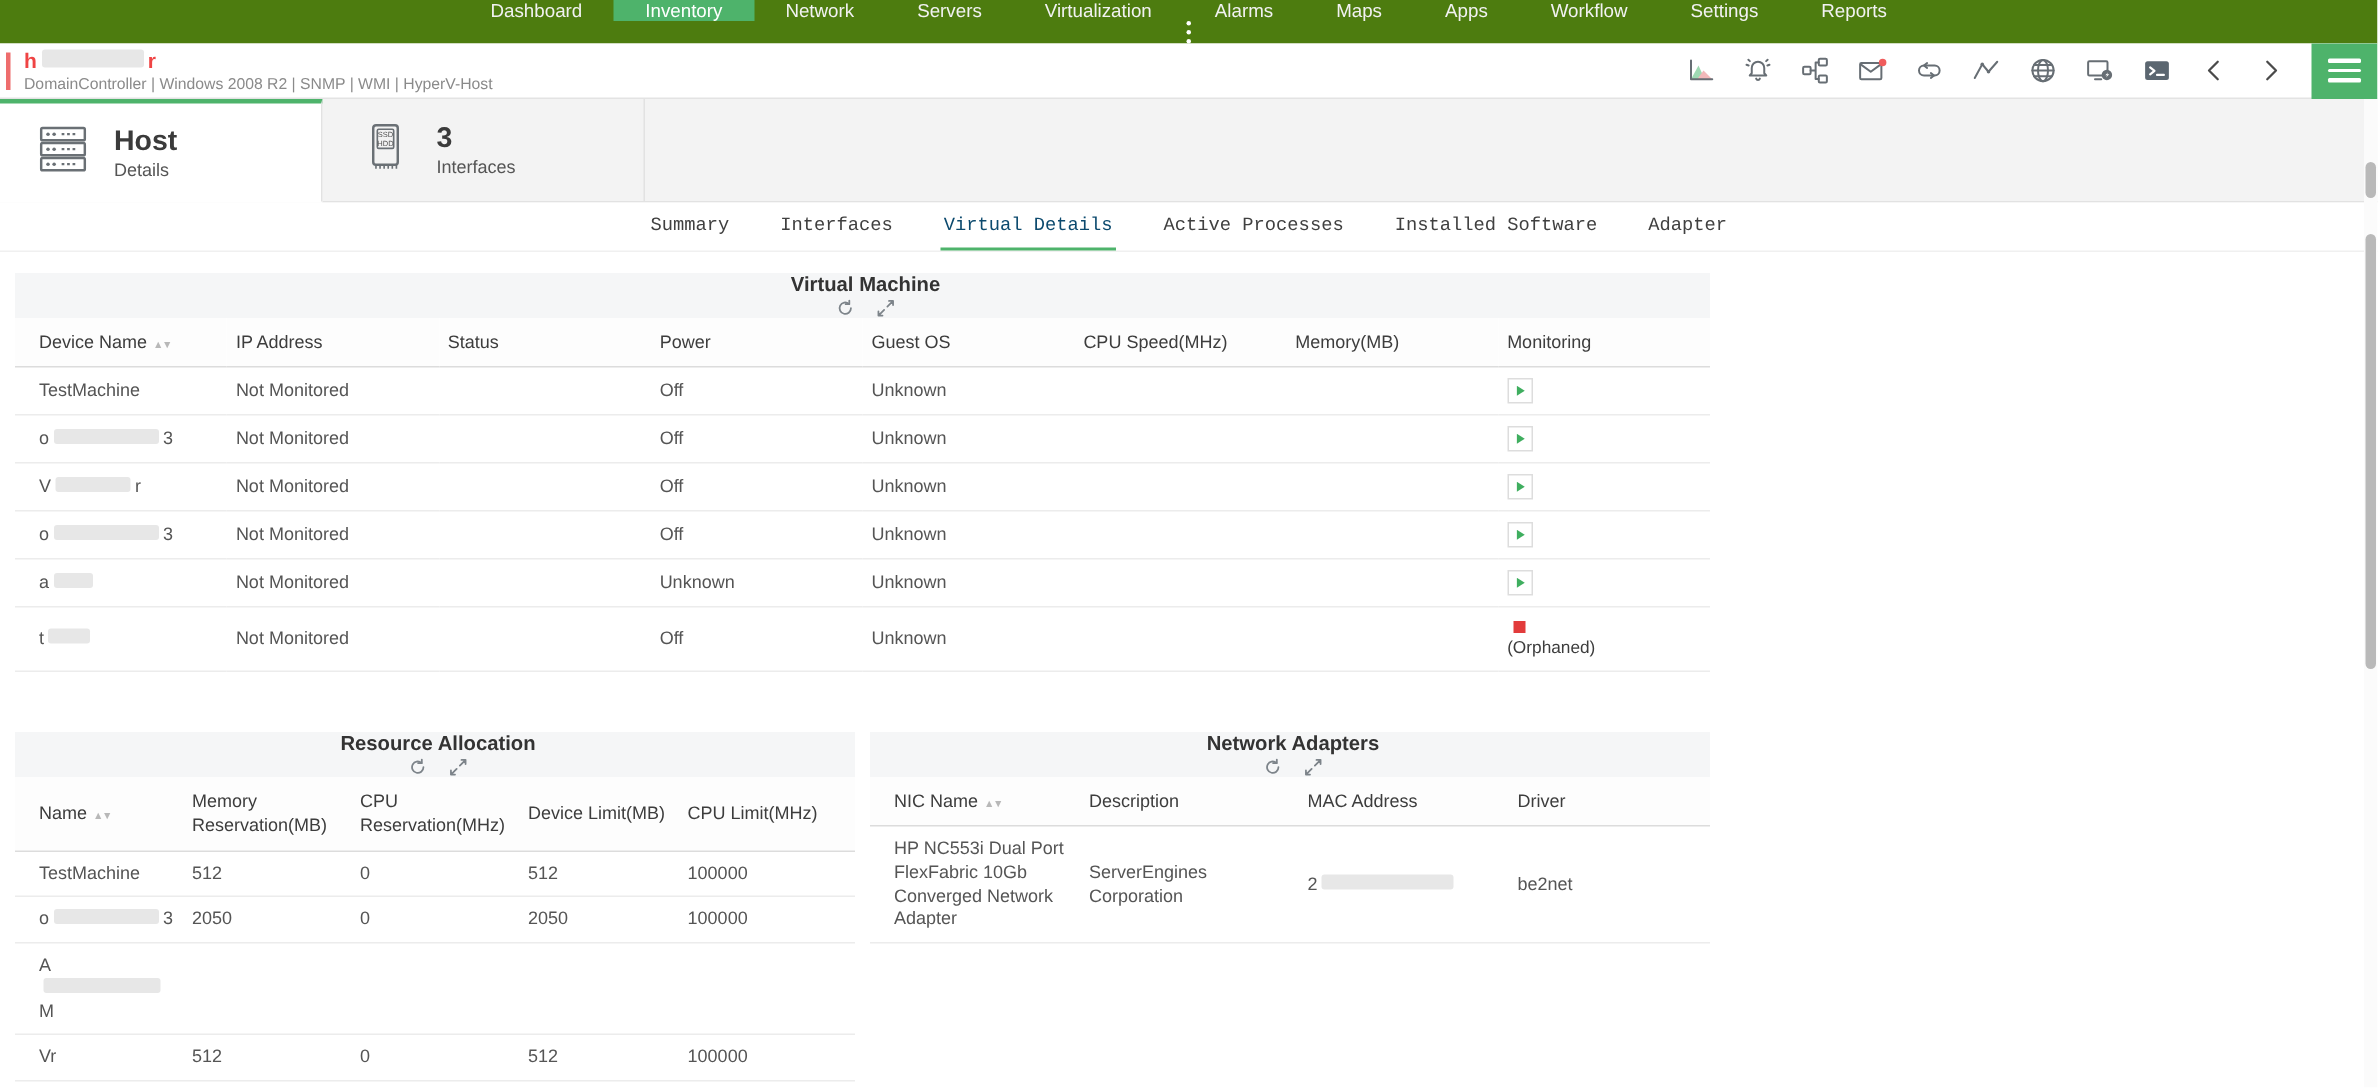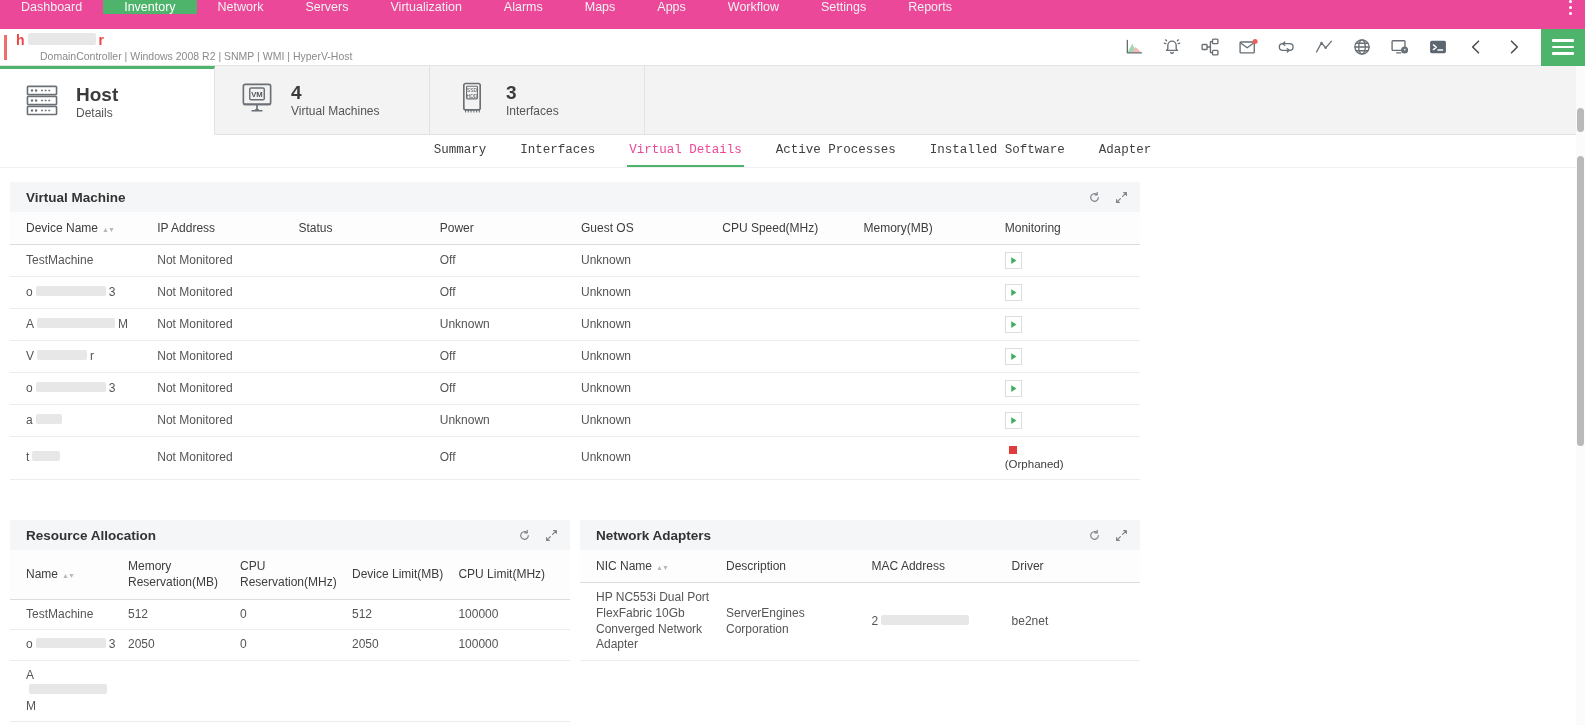--- a/index.html
+++ b/index.html
@@ -1,36 +1,36 @@
 <!DOCTYPE html>
 <html><head>
 <meta charset="utf-8">
 <style>
   * { margin:0; padding:0; box-sizing:border-box; }
   html,body { width:1585px; height:725px; overflow:hidden; background:#fff;
     font-family:"Liberation Sans","DejaVu Sans",sans-serif; }
   .screen { position:relative; width:1585px; height:725px; background:#fff; }
 
   
-  .topnav { display:flex; align-items:flex-start; height:29px; background:#ec4899; color:#fff; }
+  .topnav { display:flex; align-items:center; height:29px; background:#4d7c0f; color:#fff;flex-direction:column; }
   .topnav .nav-item { display:flex; align-items:center; padding:0 21px; font-size:12.5px;
     color:#f2f2f2; cursor:pointer; white-space:nowrap; }
   .topnav .nav-item.active { background:#4eb36b; color:#fff; }
   .topnav .spacer { flex:1; }
   .kebab { display:flex; flex-direction:column; justify-content:center; align-items:center;
     gap:3px; width:30px; cursor:pointer; }
   .kebab i { width:3px; height:3px; border-radius:50%; background:#fff; display:block; }
 
   
   .host-header { display:flex; justify-content:space-between; align-items:center;
     height:37px; background:#fff; border-bottom:1px solid #e3e3e3; padding-left:4px; }
   .host-left { display:flex; align-items:stretch; gap:9px; }
   .accent-bar { width:3px; background:#ee6d6d; margin:2px 0; }
   .host-name { font-size:14px; font-weight:bold; color:#ef4444; line-height:15px; }
-  .host-sub { font-size:10.5px; color:#8a8a8a; margin-top:2px;margin-left:24px; }
+  .host-sub { font-size:10.5px; color:#8a8a8a; margin-top:2px; }
   .redact { display:inline-block; background:#e7e7e7; border-radius:2px; height:10px;
     vertical-align:baseline; margin:0 3px; }
   .host-name .redact { height:12px; }
   .host-tools { display:flex; align-items:center; height:100%; }
   .tool-icon { width:30px; height:24px; display:flex; align-items:center; justify-content:center;
     margin:0 4px; cursor:pointer; position:relative; }
   .tool-icon svg { width:20px; height:20px; }
   .hamburger-btn { width:44px; height:37px; background:#4eb36b; display:flex; flex-direction:column;
     justify-content:center; align-items:center; gap:4px; cursor:pointer; margin-left:8px; }
   .hamburger-btn i { display:block; width:22px; height:2.5px; background:#fff; border-radius:1px; }
@@ -44,27 +44,27 @@
   .entity-card .e-icon svg { width:40px; height:40px; }
   .entity-card .e-title { font-size:19px; font-weight:bold; color:#3b3b3b; line-height:22px; }
   .entity-card .e-sub { font-size:12px; color:#555; }
   .entity-rest { flex:1; }
 
   
   .subtabs { display:flex; justify-content:center; gap:30px; height:33px; align-items:flex-end;
     border-bottom:1px solid #f0f0f0; background:#fff; }
   .subtab { font-size:12.5px; color:#404040; padding:6px 2px 8px; cursor:pointer;
     border-bottom:2px solid transparent;font-family:Liberation Mono, monospace; }
-  .subtab.active { border-bottom-color:#4eb36b; color:#ec4899; }
+  .subtab.active { border-bottom-color:#4eb36b; color:#0c4a6e; }
 
   
   main { padding:14px 10px 0; }
   .panel { background:#fff; }
   .panel-head { display:flex; justify-content:space-between; align-items:center; height:30px;
-    background:#f5f6f7; padding:0 12px 0 16px; }
+    background:#f5f6f7; padding:0 12px 0 16px;flex-direction:column; }
   .panel-title { font-size:13.5px; font-weight:bold; color:#333; }
   .panel-actions { display:flex; gap:14px; }
   .panel-actions .p-icon { cursor:pointer; display:flex; align-items:center; }
   .panel-actions svg { width:13px; height:13px; }
 
   table.grid { width:100%; border-collapse:collapse; table-layout:fixed; }
   table.grid th { text-align:left; font-size:12px; font-weight:normal; color:#3d3d3d;
     padding:8px 6px 8px 6px; border-bottom:1px solid #dcdcdc; background:#fdfdfd;
     vertical-align:middle; line-height:1.35; }
   table.grid th:first-child, table.grid td:first-child { padding-left:16px; }
@@ -230,32 +230,20 @@
                 <path d="M21 11.5h12M21 22.5h12M21 33.5h12" stroke-dasharray="2 2"></path>
               </g>
             </svg></span>
      <span>
             <div class="e-title">Host</div>
      <div class="e-sub">Details</div>
           </span>
    </div>
         <div class="entity-card">
      <span class="e-icon"><svg viewBox="0 0 44 44">
-              <rect x="7" y="7" width="30" height="22" rx="2" stroke="#6a7075" fill="none" stroke-width="1.8"></rect>
-              <rect x="14" y="11" width="16" height="13" rx="1.5" stroke="#6a7075" fill="none" stroke-width="1.6"></rect>
-              <text x="22" y="21" text-anchor="middle" font-size="8.5" fill="#555" font-family="Liberation Sans,sans-serif" font-weight="bold">VM</text>
-              <path d="M7 29h30M22 29v5M16 36h12M22 34l-2 2h4z" stroke="#6a7075" fill="none" stroke-width="1.8"></path>
-            </svg></span>
-     <span>
-            <div class="e-title">4</div>
-     <div class="e-sub">Virtual Machines</div>
-          </span>
-   </div>
-        <div class="entity-card">
-     <span class="e-icon"><svg viewBox="0 0 44 44">
               <rect x="13" y="6" width="18" height="29" rx="2" stroke="#6a7075" fill="none" stroke-width="1.8"></rect>
               <rect x="16" y="9" width="12" height="14" rx="1" stroke="#6a7075" fill="none" stroke-width="1.2"></rect>
               <text x="22" y="15" text-anchor="middle" font-size="5.5" fill="#555" font-family="Liberation Sans,sans-serif">SSD</text>
               <text x="22" y="21.5" text-anchor="middle" font-size="5.5" fill="#555" font-family="Liberation Sans,sans-serif">HDD</text>
               <path d="M15 35v3M18 35v3M21 35v3M24 35v3M27 35v3M30 35v3" stroke="#6a7075" stroke-width="1.2"></path>
             </svg></span>
      <span>
             <div class="e-title">3</div>
      <div class="e-sub">Interfaces</div>
           </span>
@@ -329,36 +317,20 @@
                     <polygon points="3,1.5 10,6 3,10.5" fill="#3fae5f"></polygon>
                   </svg>
                 </span>
               </td>
             </tr>
             <tr>
       <td>o<span class="redact" style="width:70px"></span>3</td>
       <td>Not Monitored</td>
       <td></td>
       <td>Off</td>
-      <td>Unknown</td>
-      <td></td>
-      <td></td>
-      <td>
-                <span class="play-box">
-                  <svg viewBox="0 0 12 12">
-                    <polygon points="3,1.5 10,6 3,10.5" fill="#3fae5f"></polygon>
-                  </svg>
-                </span>
-              </td>
-            </tr>
-            <tr>
-      <td>A<span class="redact" style="width:78px"></span>M</td>
-      <td>Not Monitored</td>
-      <td></td>
-      <td>Unknown</td>
       <td>Unknown</td>
       <td></td>
       <td></td>
       <td>
                 <span class="play-box">
                   <svg viewBox="0 0 12 12">
                     <polygon points="3,1.5 10,6 3,10.5" fill="#3fae5f"></polygon>
                   </svg>
                 </span>
               </td>

